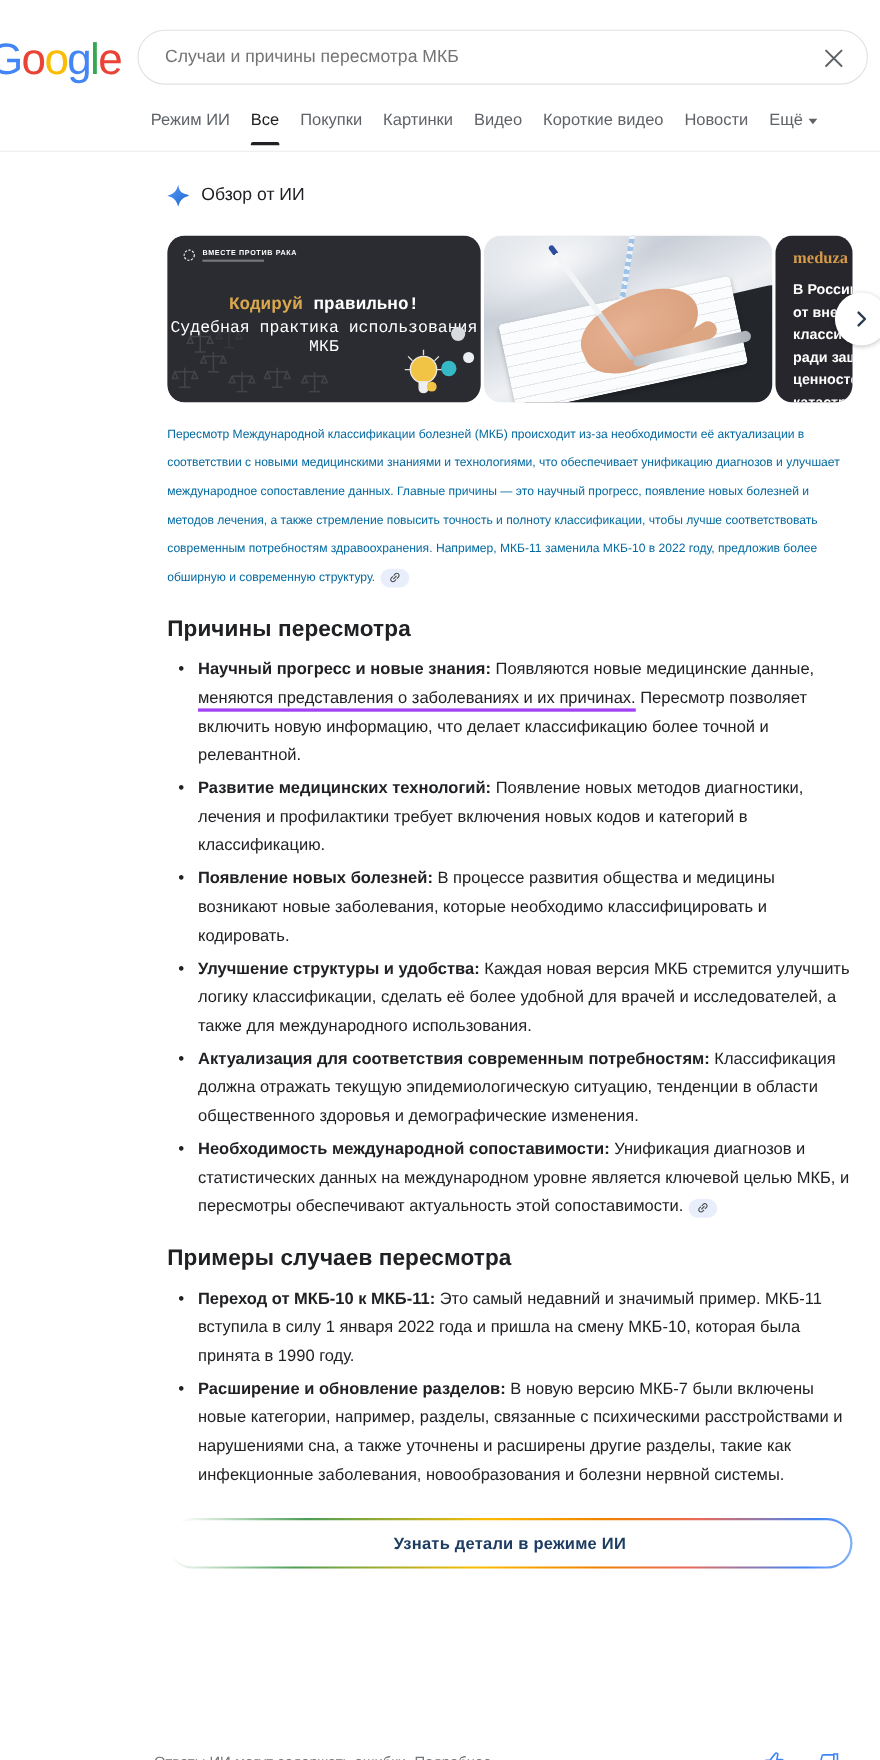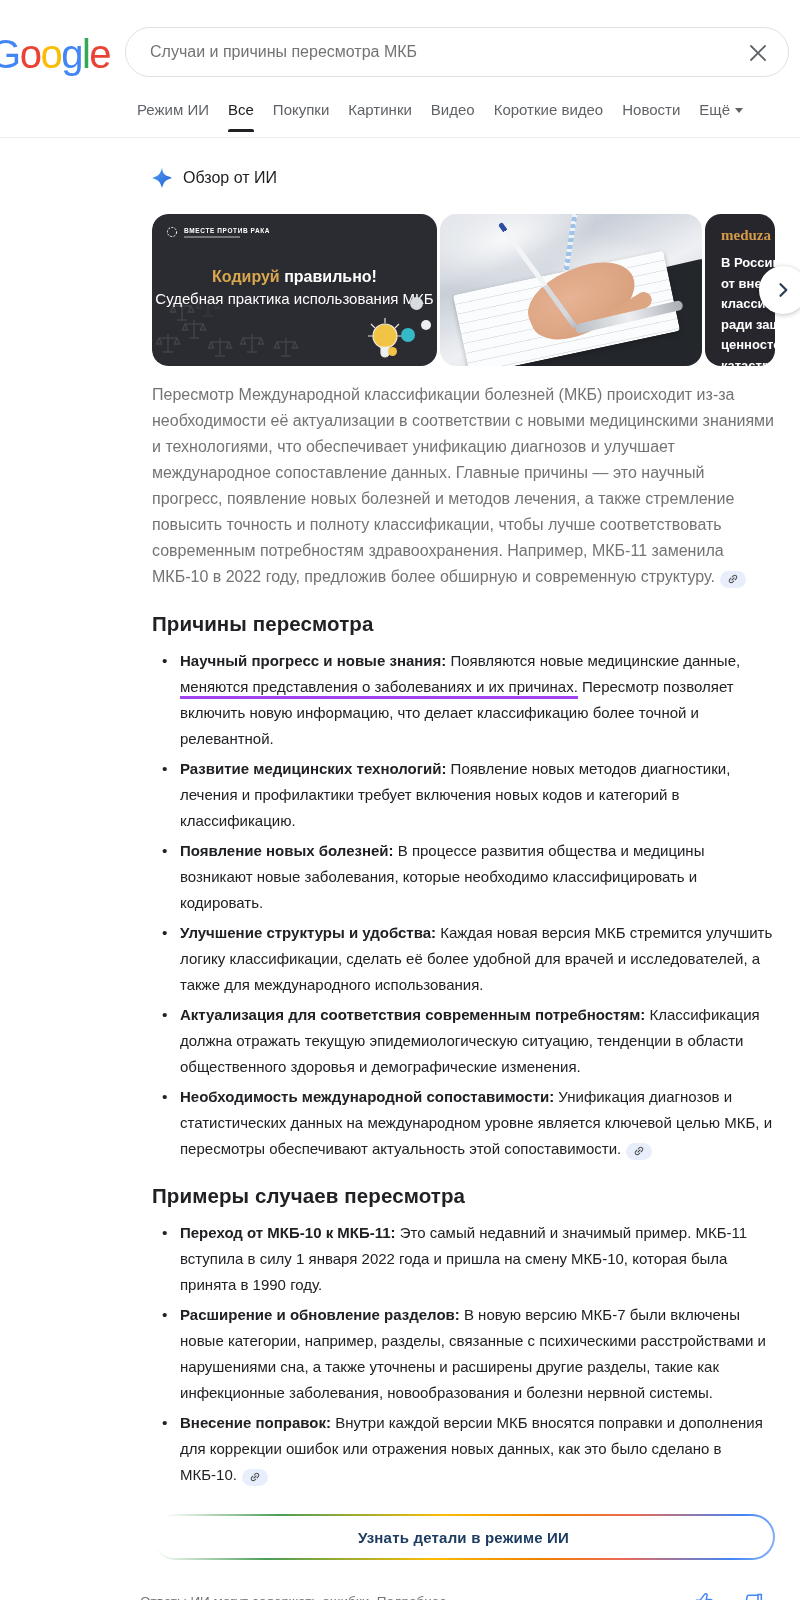--- a/index.html
+++ b/index.html
@@ -38,21 +38,21 @@
   .strip{display:flex;gap:3px;height:152px;overflow:hidden;border-radius:16px;}
   .card{position:relative;height:152px;border-radius:16px;overflow:hidden;flex:none;cursor:pointer;}
   .card1{width:285px;background:#2b2b32;}
   .card2{width:262px;background:linear-gradient(155deg,#e6e9ed 0%,#c9cfd8 30%,#eef0f3 55%,#cfd5dd 80%,#dde1e6 100%);}
   .card3{width:240px;background:#26262c;}
 
   .brand1{position:absolute;left:13px;top:11px;display:flex;align-items:center;gap:5px;color:#fff;}
   .brand1 .bt{font-size:6.5px;font-weight:700;letter-spacing:.6px;line-height:7px;}
   .brand1 .sub{width:56px;height:2px;background:rgba(255,255,255,.35);margin-top:2px;}
   .card1-title{position:absolute;left:0;right:0;top:54px;text-align:center;
-               font-family:Liberation Sans, sans-serif;color:#fff;}
+               font-family:Liberation Mono, monospace;color:#fff;}
   .card1-title .l1{font-size:16px;font-weight:700;}
   .card1-title .accent{color:#d9a84e;}
   .card1-title .l2{font-size:15px;margin-top:4px;}
   .scales{position:absolute;left:4px;bottom:2px;opacity:.8;}
   .bulb{position:absolute;right:30px;bottom:4px;}
   .ball{position:absolute;border-radius:50%;}
   .ball-gray{width:13px;height:13px;background:#d7dade;right:14px;bottom:56px;}
   .ball-teal{width:14px;height:14px;background:#35b9c6;right:22px;bottom:24px;}
   .ball-yel{width:9px;height:9px;background:#f2c445;right:40px;bottom:10px;}
   .ball-w{width:10px;height:10px;background:#eceff1;right:6px;bottom:36px;}
@@ -75,21 +75,21 @@
   .pen{position:absolute;left:62px;top:8px;width:128px;height:5px;border-radius:3px;transform:rotate(54deg);transform-origin:left top;
        background:linear-gradient(90deg,#2b4f9e 0 7%,#f2f4f6 7% 60%,#d6dadf 60% 88%,#b9bec6 100%);}
 
   .brand3{font-family:"Liberation Serif","DejaVu Serif",serif;font-weight:700;font-size:15px;color:#d49a4a;padding:13px 0 0 16px;}
   .card3-lines{padding:9px 0 0 16px;color:#fff;font-size:13px;font-weight:700;line-height:20.5px;white-space:nowrap;}
 
   .carousel-arrow{position:absolute;left:607px;top:52px;width:48px;height:48px;border-radius:50%;background:#fff;
                   box-shadow:0 1px 5px rgba(0,0,0,.25);display:flex;align-items:center;justify-content:center;cursor:pointer;}
 
   
-  .intro{margin-top:16px;font-size:16px;line-height:26px;color:#737373;}
+  .intro{margin-top:16px;font-size:11px;line-height:26px;color:#0369a1;}
   .chip{display:inline-flex;align-items:center;justify-content:center;width:26px;height:17px;border-radius:9px;
         background:#e8eefb;vertical-align:-3px;margin-left:5px;cursor:pointer;}
   .chip svg{transform:rotate(-45deg);}
   h2{margin:22px 0 0 0;font-size:20.5px;font-weight:700;color:#202124;letter-spacing:.1px;}
   ul.blist{list-style:none;margin:12px 0 0 0;padding:0;}
   ul.blist li{position:relative;padding-left:28px;margin-bottom:4px;font-size:15px;line-height:26px;}
   ul.blist li::before{content:"•";position:absolute;left:10px;top:0;font-size:15.5px;color:#202124;}
   .lead{font-weight:700;}
   .marked{border-bottom:3px solid #a142f4;padding-bottom:1px;}
 
@@ -266,25 +266,20 @@
             <svg width="12" height="12" viewBox="0 0 24 24">
               <path fill="#444746" d="M3.9 12c0-1.7 1.4-3.1 3.1-3.1h4V7H7c-2.8 0-5 2.2-5 5s2.2 5 5 5h4v-1.9H7c-1.7 0-3.1-1.4-3.1-3.1zM8 13h8v-2H8v2zm9-6h-4v1.9h4c1.7 0 3.1 1.4 3.1 3.1s-1.4 3.1-3.1 3.1h-4V17h4c2.8 0 5-2.2 5-5s-2.2-5-5-5z"></path>
             </svg>
           </span></li>
     </ul>
 
     <h2>Примеры случаев пересмотра</h2>
     <ul class="blist">
       <li><span class="lead">Переход от МКБ-10 к МКБ-11:</span><span> Это самый недавний и значимый пример. МКБ-11 вступила в силу 1 января 2022 года и пришла на смену МКБ-10, которая была принята в 1990 году.</span></li>
       <li><span class="lead">Расширение и обновление разделов:</span><span> В новую версию МКБ-7 были включены новые категории, например, разделы, связанные с психическими расстройствами и нарушениями сна, а также уточнены и расширены другие разделы, такие как инфекционные заболевания, новообразования и болезни нервной системы.</span></li>
-      <li><span class="lead">Внесение поправок:</span><span> Внутри каждой версии МКБ вносятся поправки и дополнения для коррекции ошибок или отражения новых данных, как это было сделано в МКБ-10.</span><span class="chip">
-            <svg width="12" height="12" viewBox="0 0 24 24">
-              <path fill="#444746" d="M3.9 12c0-1.7 1.4-3.1 3.1-3.1h4V7H7c-2.8 0-5 2.2-5 5s2.2 5 5 5h4v-1.9H7c-1.7 0-3.1-1.4-3.1-3.1zM8 13h8v-2H8v2zm9-6h-4v1.9h4c1.7 0 3.1 1.4 3.1 3.1s-1.4 3.1-3.1 3.1h-4V17h4c2.8 0 5-2.2 5-5s-2.2-5-5-5z"></path>
-            </svg>
-          </span></li>
     </ul>
 
     <div class="ai-btn-wrap">
       <div class="ai-btn">Узнать детали в режиме ИИ</div>
     </div>
 
   </div>
 
   <div class="footer">
     <div class="disc">Ответы ИИ могут содержать ошибки. Подробнее…</div>

